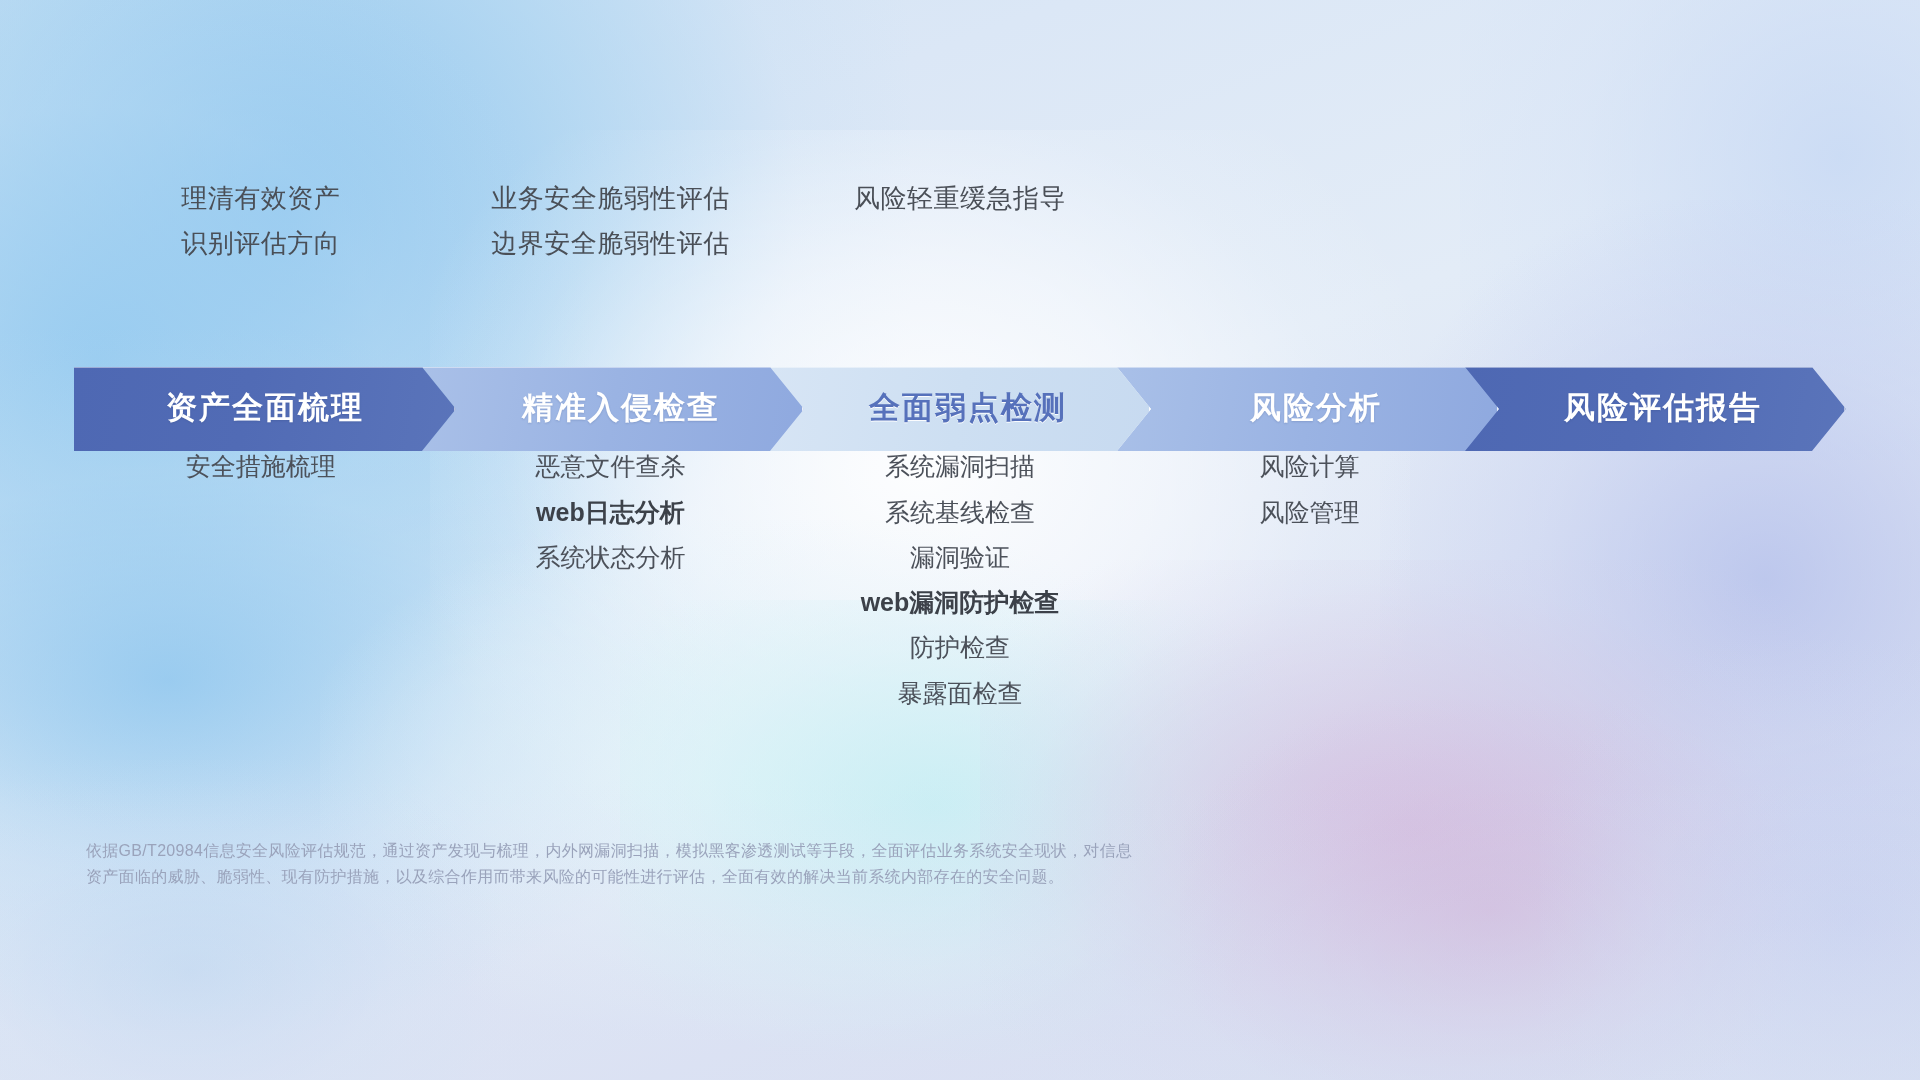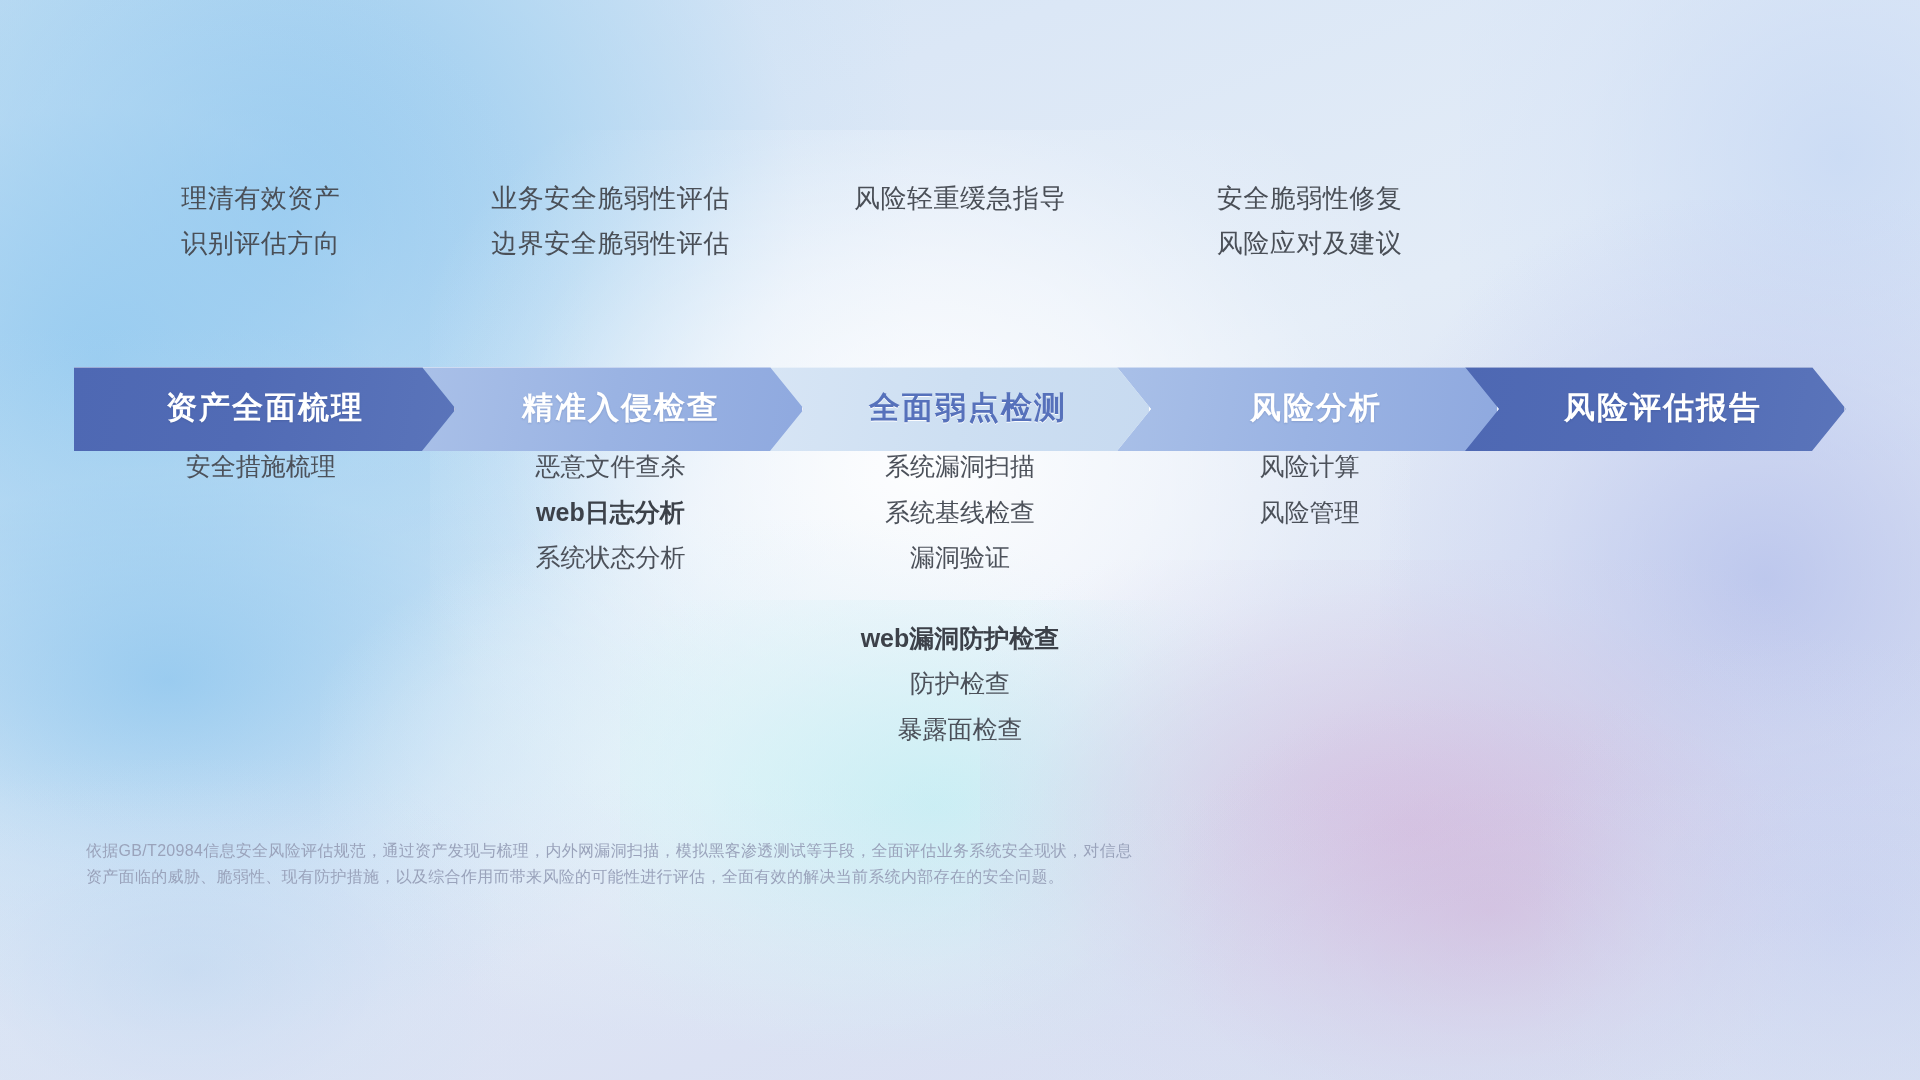--- a/index.html
+++ b/index.html
@@ -147,24 +147,20 @@
         <div class="cap-line">理清有效资产</div>
         <div class="cap-line">识别评估方向</div>
       </div>
       <div class="cap-col">
         <div class="cap-line">业务安全脆弱性评估</div>
         <div class="cap-line">边界安全脆弱性评估</div>
       </div>
       <div class="cap-col">
         <div class="cap-line">风险轻重缓急指导</div>
       </div>
-      <div class="cap-col">
-        <div class="cap-line">安全脆弱性修复</div>
-        <div class="cap-line">风险应对及建议</div>
-      </div>
     </div>
 
   <div id="band">
       <div class="chev" style="left: 0px; width: 382px; background: linear-gradient(100deg, rgb(78, 104, 179) 0%, rgb(81, 107, 181) 45%, rgb(90, 116, 186) 100%); z-index: 5; box-shadow: rgba(255, 255, 255, 0.55) -2px 0px 0px inset, rgba(255, 255, 255, 0.45) 0px 1px 0px inset;">
         <div class="chev-label" style="color: rgb(255, 255, 255); text-shadow: rgba(40, 60, 110, 0.18) 0px 1px 2px; margin-left: 0px;">资产全面梳理</div>
       </div>
       <div class="chev notch" style="left: 348px; width: 382px; background: linear-gradient(100deg, rgb(169, 192, 232) 0%, rgb(154, 179, 227) 50%, rgb(143, 169, 223) 100%); z-index: 4; box-shadow: rgba(255, 255, 255, 0.8) -2px 0px 0px inset, rgba(255, 255, 255, 0.45) 0px 1px 0px inset;">
         <div class="chev-label" style="color: rgb(255, 255, 255); text-shadow: rgba(40, 60, 110, 0.18) 0px 1px 2px; margin-left: 16px;">精准入侵检查</div>
       </div>
       <div class="chev notch" style="left: 695px; width: 382px; background: linear-gradient(100deg, rgb(215, 229, 245) 0%, rgb(205, 223, 242) 50%, rgb(199, 218, 240) 100%); z-index: 3; box-shadow: rgba(255, 255, 255, 0.92) -2px 0px 0px inset, rgba(255, 255, 255, 0.45) 0px 1px 0px inset;">
@@ -187,21 +183,21 @@
         <div class="bcap-line" style="font-weight: bold; color: rgb(60, 65, 73);">webshell检查</div>
         <div class="bcap-line">恶意文件查杀</div>
         <div class="bcap-line" style="font-weight: bold; color: rgb(60, 65, 73);">web日志分析</div>
         <div class="bcap-line">系统状态分析</div>
       </div>
       <div class="bcap-col">
         <div class="bcap-line" style="font-weight: bold; color: rgb(60, 65, 73);">web安全扫描</div>
         <div class="bcap-line">系统漏洞扫描</div>
         <div class="bcap-line">系统基线检查</div>
         <div class="bcap-line">漏洞验证</div>
-        <div class="bcap-line" style="font-weight: bold; color: rgb(60, 65, 73); margin-top: 36px;">web漏洞防护检查</div>
+        <div class="bcap-line" style="font-weight: bold; color: rgb(60, 65, 73);">web漏洞防护检查</div>
         <div class="bcap-line">防护检查</div>
         <div class="bcap-line">暴露面检查</div>
       </div>
       <div class="bcap-col">
         <div class="bcap-line">已有安全控制措施</div>
         <div class="bcap-line">风险计算</div>
         <div class="bcap-line">风险管理</div>
       </div>
       <div class="bcap-col">
         <div class="bcap-line">安全风险加固及建议</div>

